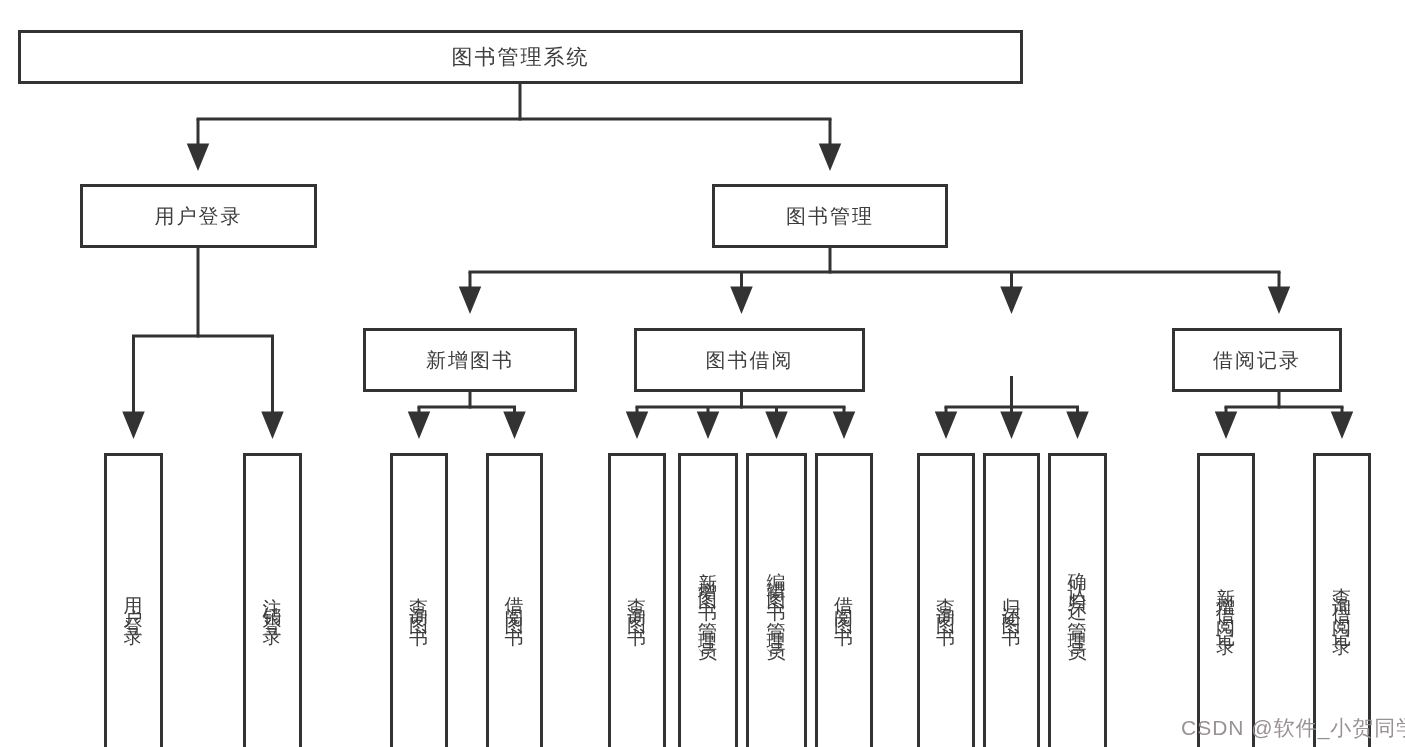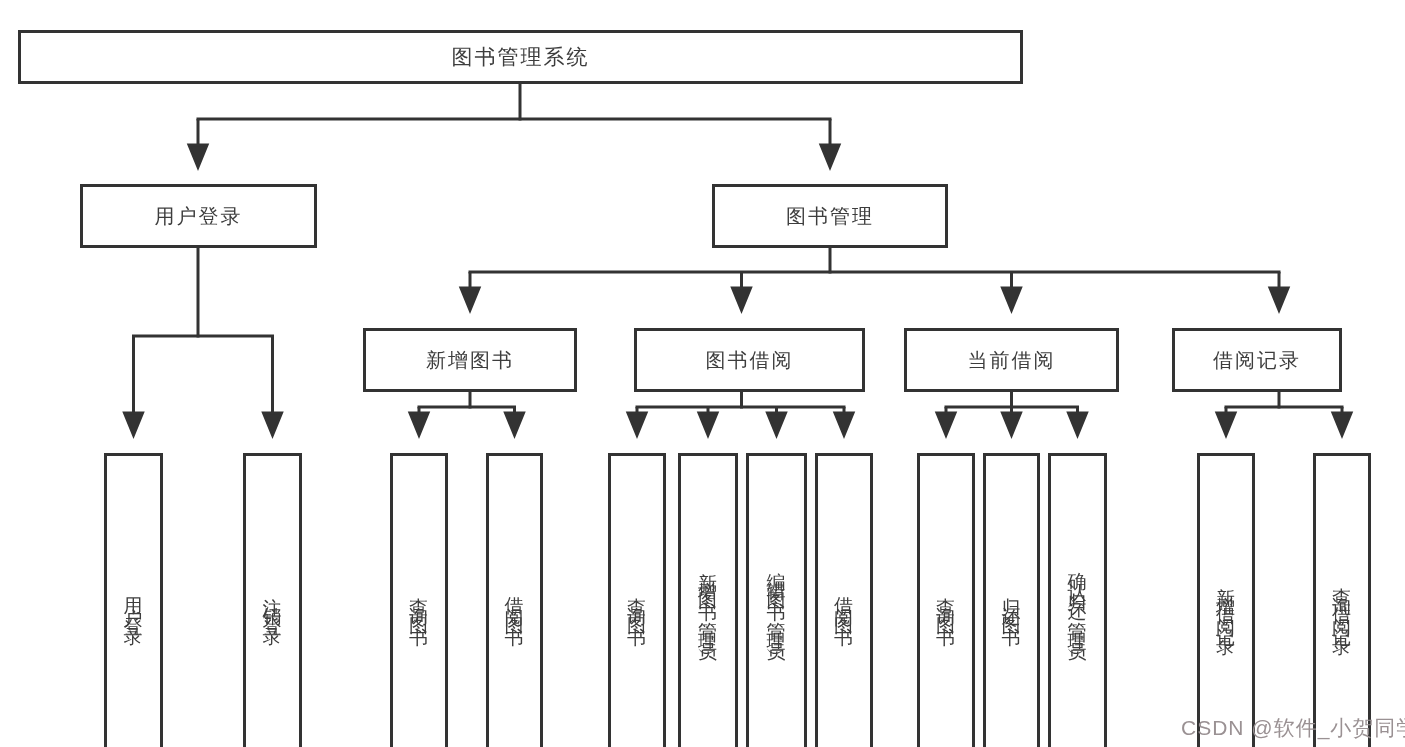--- a/index.html
+++ b/index.html
@@ -135,23 +135,20 @@
   <div class="node hnode" style="left:712px;top:168px;width:236px;height:64px">
     <span>图书管理</span>
   </div>
 
   <div class="node hnode" style="left:363px;top:312px;width:214px;height:64px">
     <span>新增图书</span>
   </div>
   <div class="node hnode" style="left:634px;top:312px;width:231px;height:64px">
     <span>图书借阅</span>
   </div>
-  <div class="node hnode" style="left:904px;top:312px;width:215px;height:64px">
-    <span>当前借阅</span>
-  </div>
   <div class="node hnode" style="left:1172px;top:312px;width:170px;height:64px">
     <span>借阅记录</span>
   </div>
 
   <div class="node vnode" style="left:104px;top:437px;width:59px;height:298px">
     <span>用户登录</span>
   </div>
   <div class="node vnode" style="left:243px;top:437px;width:59px;height:298px">
     <span>注销登录</span>
   </div>

